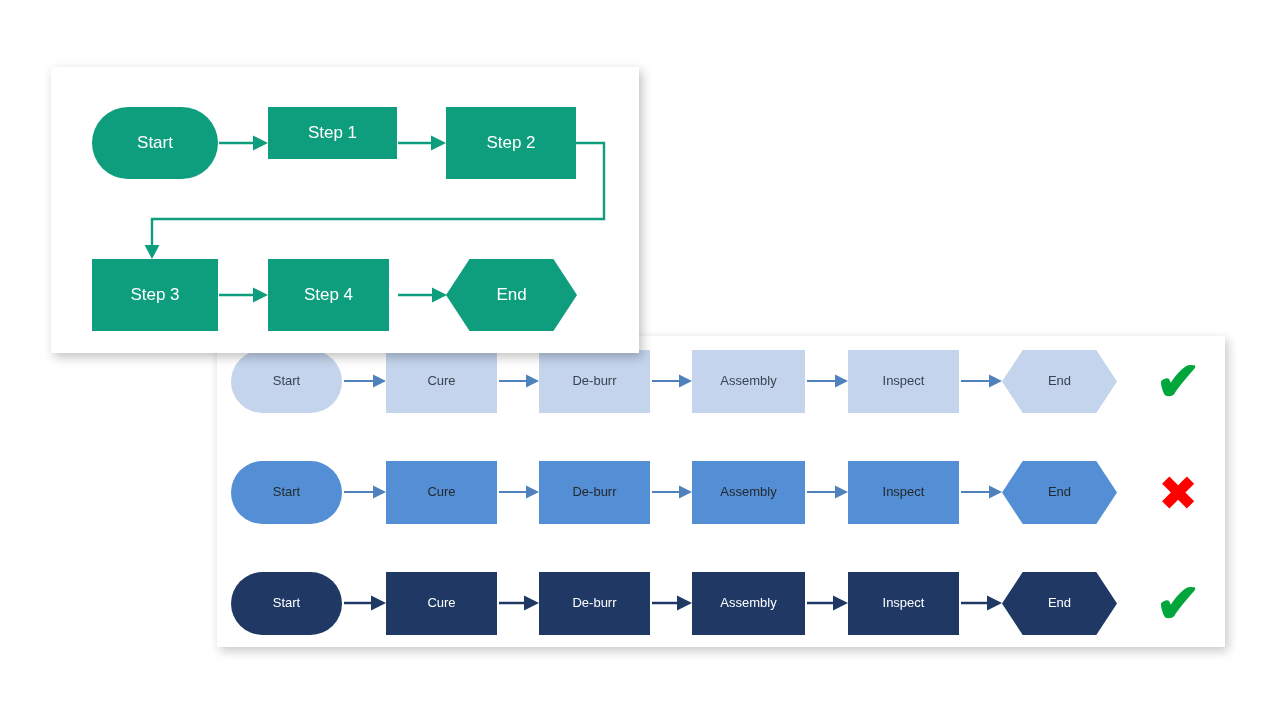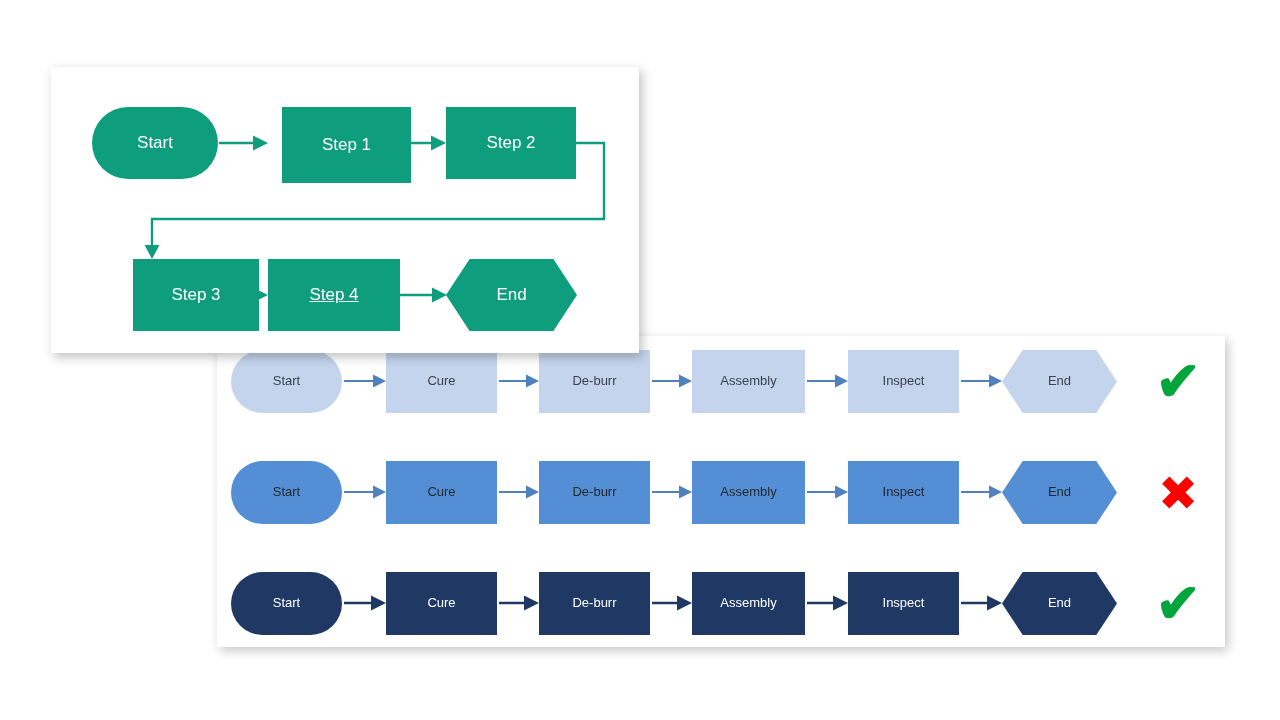--- a/index.html
+++ b/index.html
@@ -237,31 +237,31 @@
       </div>
     </div>
 
   </div>
 
   <div class="card" id="card-top">
 
     <div class="node stadium green" style="left:41px; top:40px; width:126px; height:72px;">
       <span>Start</span>
     </div>
-    <div class="node rect green" style="left:217px; top:40px; width:129px; height:76px;margin-left:14px;">
+    <div class="node rect green" style="left:217px; top:40px; width:129px; height:52px;">
       <span>Step 1</span>
     </div>
     <div class="node rect green" style="left:395px; top:40px; width:130px; height:72px;">
       <span>Step 2</span>
     </div>
 
-    <div class="node rect green" style="left:41px; top:192px; width:126px; height:72px;margin-left:41px;">
+    <div class="node rect green" style="left:41px; top:192px; width:126px; height:72px;">
       <span>Step 3</span>
     </div>
-    <div class="node rect green" style="left:217px; top:192px; width:132px; height:72px;text-decoration:underline;">
+    <div class="node rect green" style="left:217px; top:192px; width:121px; height:72px;">
       <span>Step 4</span>
     </div>
     <div class="node hex green" style="left:395px; top:192px; width:131px; height:72px;">
       <span>End</span>
     </div>
 
     <svg class="conn" style="left:0; top:0; width:588px; height:286px;">
       <g fill="#0E9E7E" stroke="#0E9E7E" stroke-width="2.4">
 
         <line x1="168" y1="76" x2="202" y2="76"></line>

